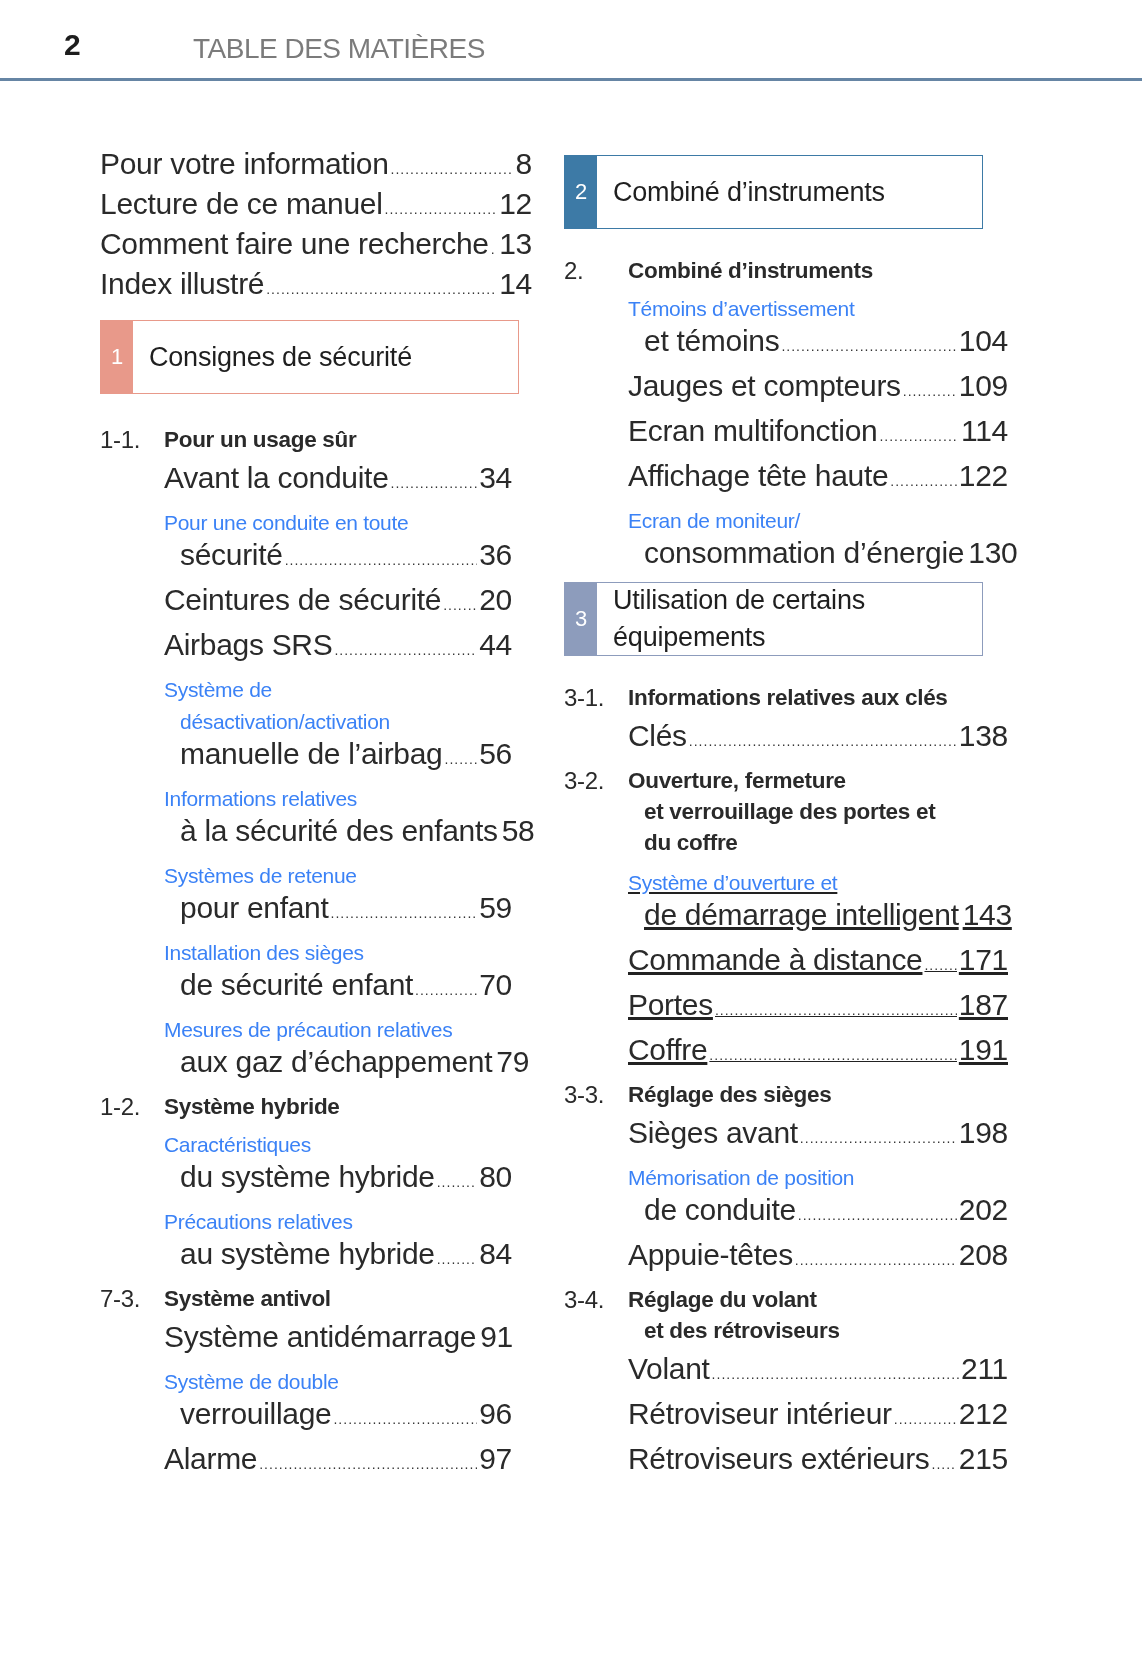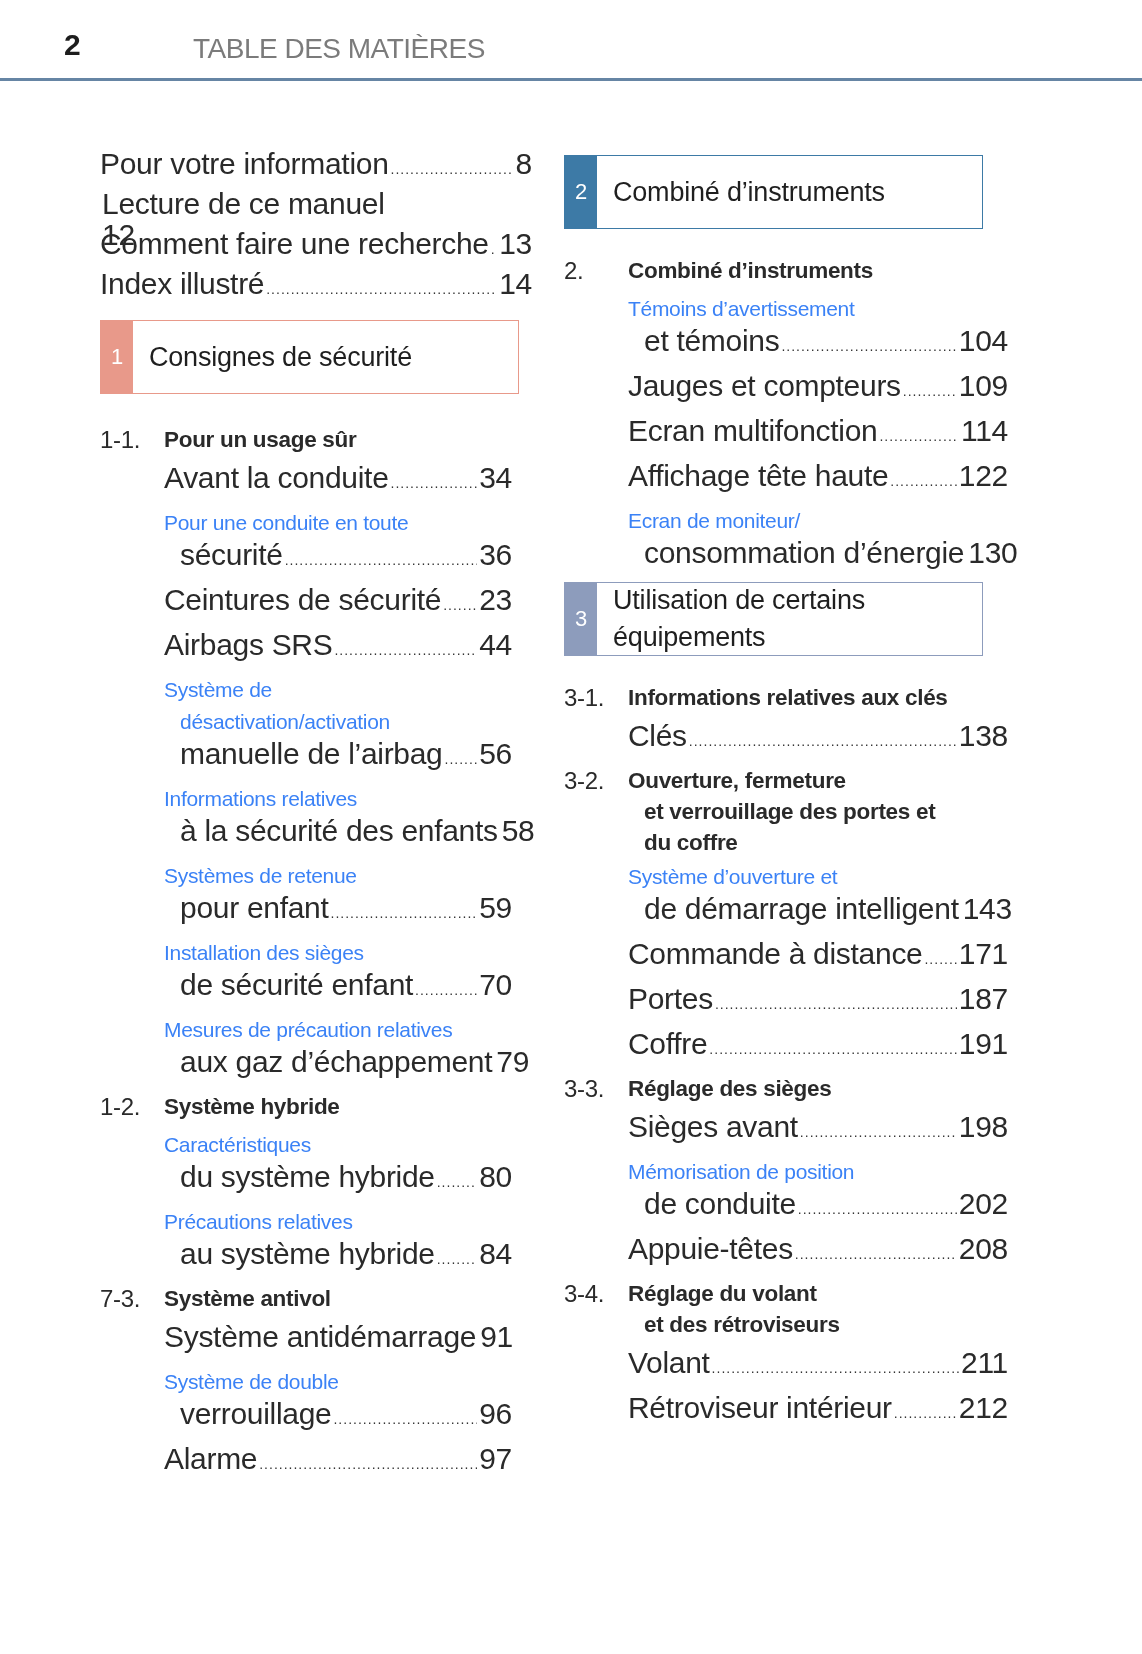--- a/index.html
+++ b/index.html
@@ -43,21 +43,21 @@
   <div class="header-title">TABLE DES MATIÈRES</div>
   <div class="header-rule"></div>
 </div>
 
 <div class="col left" id="col-left">
     <div class="entry topitem" style="margin-left: -6px;">
       <span class="label">Pour votre information</span>
       <span class="dots"></span>
       <span class="page">8</span>
     </div>
-    <div class="entry topitem" style="margin-left: -6px; flex-direction: column;">
+    <div class="entry topitem" style="margin-left: -6px;">
       <span class="label">Lecture de ce manuel</span>
       <span class="dots"></span>
       <span class="page">12</span>
     </div>
     <div class="entry topitem" style="margin-left: -6px;">
       <span class="label">Comment faire une recherche</span>
       <span class="dots"></span>
       <span class="page">13</span>
     </div>
     <div class="entry topitem" style="margin-left: -6px;">
@@ -87,21 +87,21 @@
           <div class="entry">
             <span class="label" style="padding-left: 16px;">sécurité</span>
             <span class="dots"></span>
             <span class="page">36</span>
           </div>
         </div>
         <div class="sub-item">
           <div class="entry">
             <span class="label">Ceintures de sécurité</span>
             <span class="dots"></span>
-            <span class="page">23</span>
+            <span class="page">20</span>
           </div>
         </div>
         <div class="sub-item">
           <div class="entry">
             <span class="label">Airbags SRS</span>
             <span class="dots"></span>
             <span class="page">44</span>
           </div>
         </div>
         <div class="sub-item">
@@ -277,21 +277,21 @@
         <span>Ouverture, fermeture</span>
       </div>
       <div class="section-head">
         <span class="section-num"></span>
         <span class="section-title-cont">et verrouillage des portes et</span>
       </div>
       <div class="section-head">
         <span class="section-num"></span>
         <span class="section-title-cont">du coffre</span>
       </div>
-      <div class="sub" style="margin-top: 3px;">
+      <div class="sub" style="margin-top: 9px; text-decoration: underline;">
         <div class="sub-item">
           <div class="wrap-first">Système d’ouverture et</div>
           <div class="entry">
             <span class="label" style="padding-left: 16px;">de démarrage intelligent</span>
             <span class="dots"></span>
             <span class="page">143</span>
           </div>
         </div>
         <div class="sub-item">
           <div class="entry">
@@ -363,15 +363,22 @@
             <span class="page">211</span>
           </div>
         </div>
         <div class="sub-item">
           <div class="entry">
             <span class="label">Rétroviseur intérieur</span>
             <span class="dots"></span>
             <span class="page">212</span>
           </div>
         </div>
+        <div class="sub-item">
+          <div class="entry">
+            <span class="label">Rétroviseurs extérieurs</span>
+            <span class="dots"></span>
+            <span class="page">215</span>
+          </div>
+        </div>
       </div>
     </div>
   </div>
 
 </body></html>

